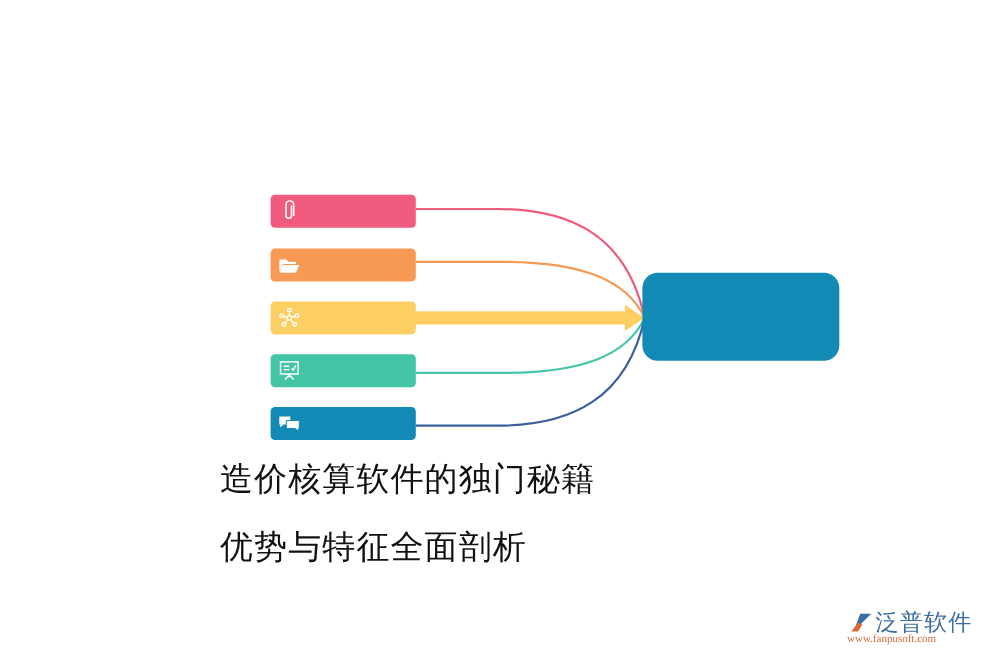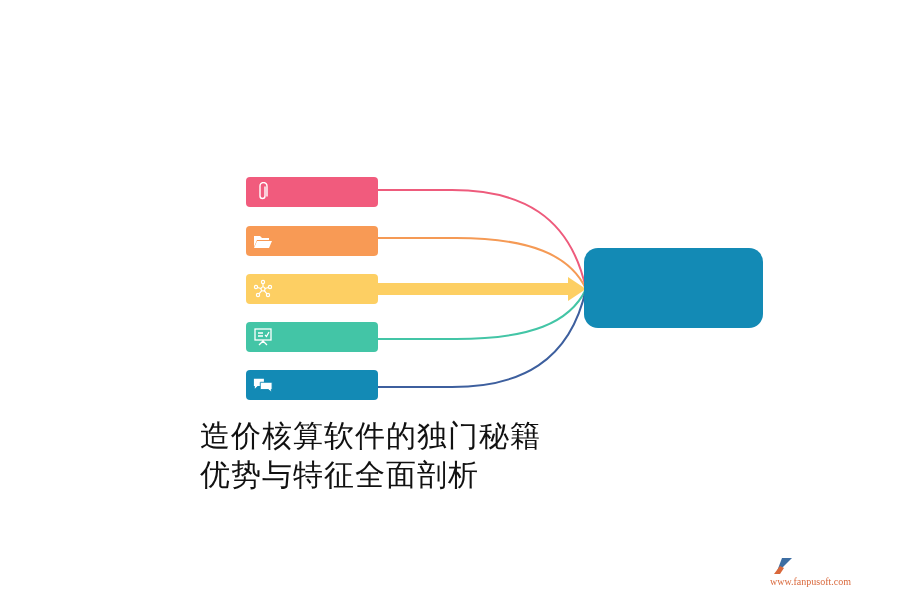--- a/index.html
+++ b/index.html
@@ -79,23 +79,24 @@
     </svg>
   </span>
   <span></span>
 </div>
 
 <div class="hub" style="background:#138ab5;">
   <span></span>
 </div>
 
 <div class="caption" style="top:416px;">造价核算软件的独门秘籍</div>
-<div class="caption" style="top:455px;">优势与特征全面剖析</div>
+<div class="caption" style="top:478px;">优势与特征全面剖析</div>
 
 <div class="logo">
   <span class="mark">
     <svg width="22" height="22" viewBox="0 0 22 22">
       <path d="M4 20 L10 4 L20 4 L12 12 Z" fill="#3d6ea3"></path>
       <path d="M2 20 L8 12 L12 14 L8 20 Z" fill="#d9683b"></path>
     </svg>
   </span>
+  <span class="brand">泛普软件</span>
   <span class="url">www.fanpusoft.com</span>
 </div>
 
 </body></html>

